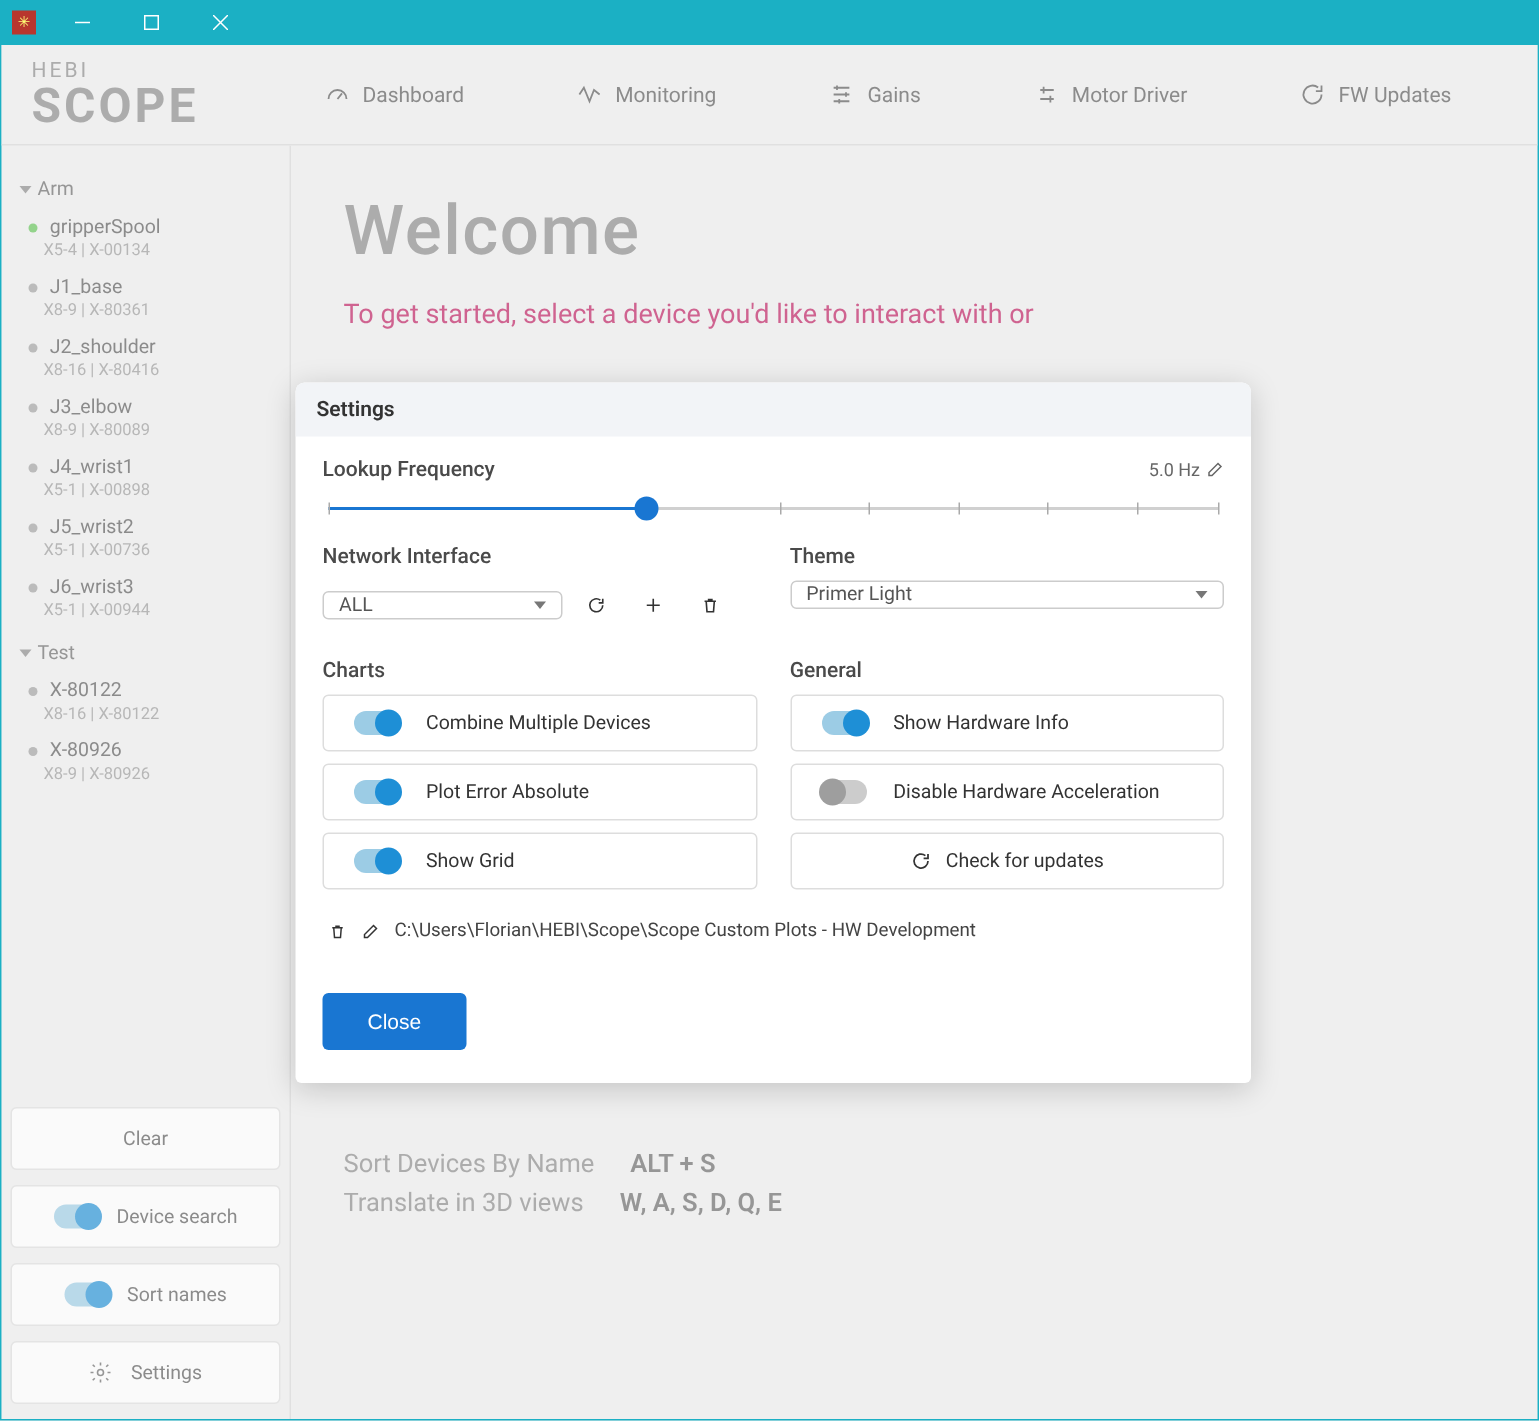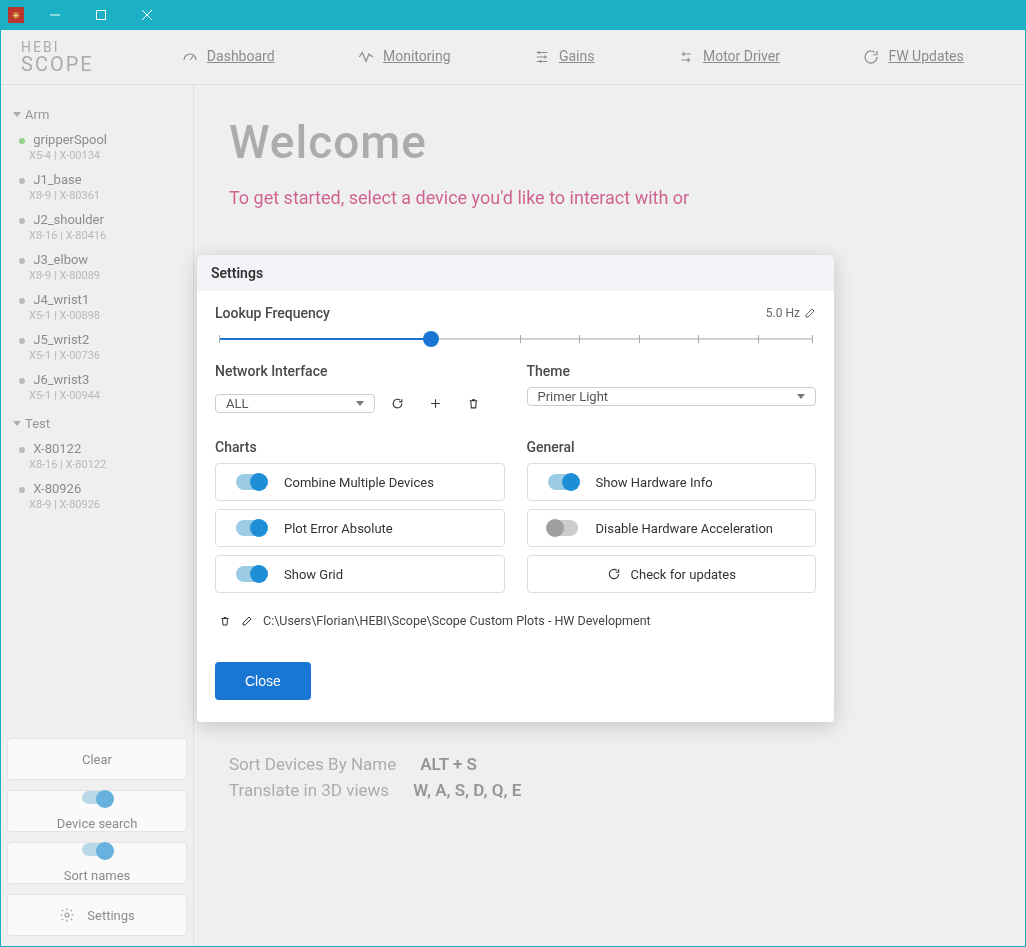--- a/index.html
+++ b/index.html
@@ -41,23 +41,23 @@
   }
   .header {
     display:flex;
     align-items:center;
     padding: 10px 20px;
     border-bottom: 1px solid #d8d8d8;
     background:#eeeeee;
   }
   .logo-block { display:flex; flex-direction:column; line-height:1; color:#888; font-weight:400; margin-right:46px;}
   .logo-small { font-size:14px; letter-spacing:2px; }
-  .logo-big { font-size:20px; letter-spacing:2px; font-weight:400; }
+  .logo-big { font-size:32px; letter-spacing:2px; font-weight:700; }
   .navtabs { flex:1; display:flex; justify-content:space-around; align-items:center;}
-  .navtab { display:flex; align-items:flex-start; gap:8px; color:#555; font-size:14px; cursor:pointer;text-decoration:underline;}
+  .navtab { display:flex; align-items:flex-end; gap:8px; color:#555; font-size:14px; cursor:pointer;}
   .navtab svg { width:18px; height:18px; stroke:#555; fill:none; stroke-width:1.6; }
 
   .body-row { flex:1; display:flex; overflow:hidden;}
   .sidebar {
     width: 193px;
     border-right:1px solid #d8d8d8;
     display:flex; flex-direction:column;
     padding-top:8px;
   }
   .side-scroll { flex:1; overflow:auto; padding: 6px 10px 0 18px;}
@@ -75,21 +75,21 @@
     background:#9e9e9e; margin-right:5px; vertical-align:middle;
   }
   .dev-item.green::before{ background:#61c355;}
   .side-bottom { padding:10px 6px; display:flex; flex-direction:column; gap:10px;}
   .side-chip {
     background:#fff; border:1px solid #ddd; border-radius:4px;
     display:flex; align-items:center; justify-content:center; gap:12px;
     height:42px; color:#555; font-size:13px;
   }
   .side-chip.simple{ justify-content:center;}
-  .side-chip.left{ justify-content:flex-end; padding:0 20px;flex-direction:column;}
+  .side-chip.left{ justify-content:center; padding:0 20px;}
   .toggle {
     width:30px; height:16px; background:#9ccce5; border-radius:10px; position:relative; display:inline-block;
   }
   .toggle::after{
     content:""; position:absolute; top:-1px; left:14px;
     width:18px; height:18px; background:#1e8fd6; border-radius:50%;
   }
   .main {
     flex:1; padding:30px 30px 30px 35px; color:#555; overflow:auto;
   }

